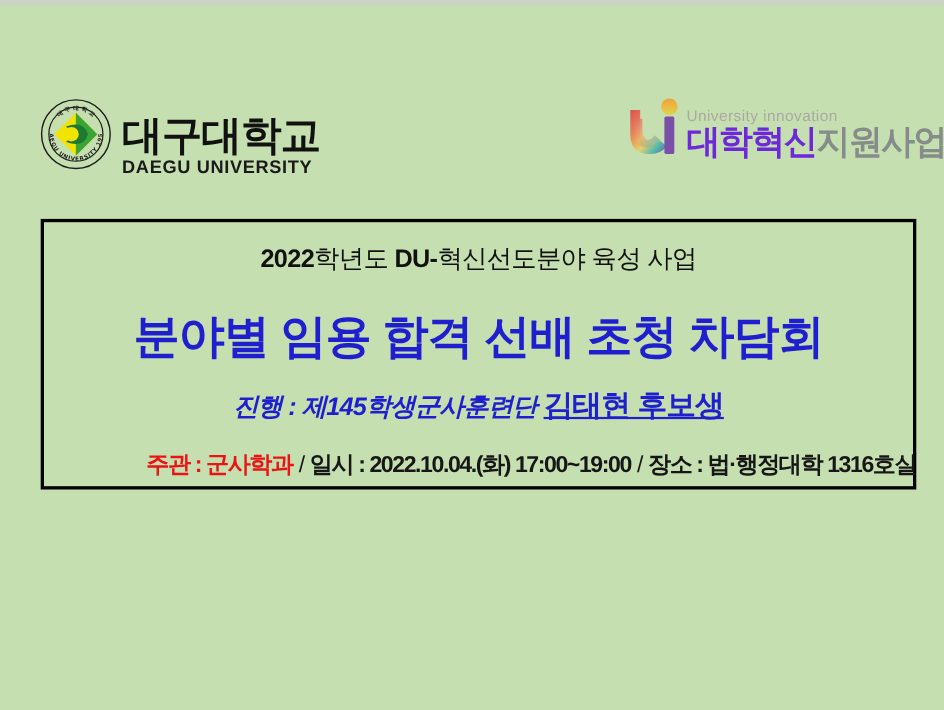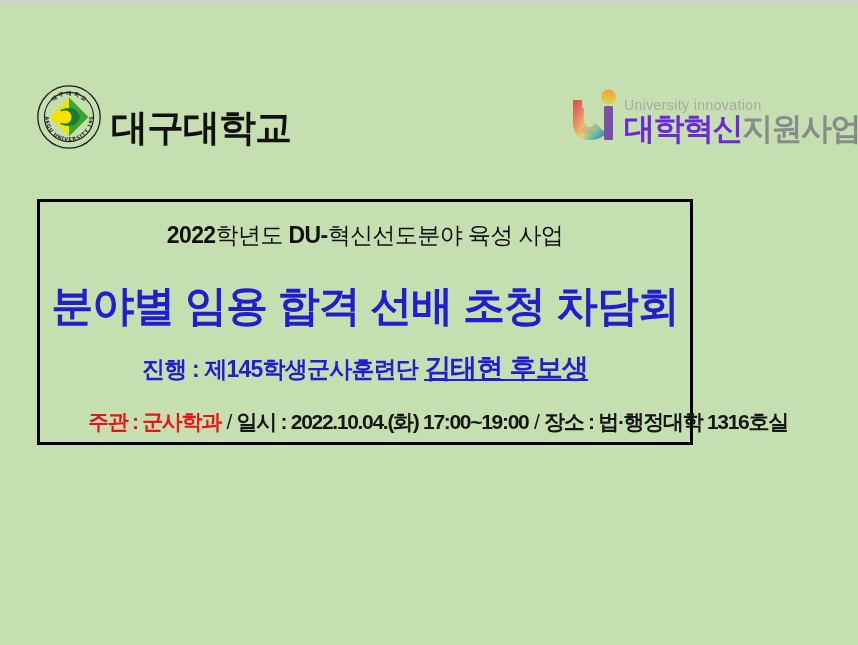--- a/index.html
+++ b/index.html
@@ -106,21 +106,21 @@
     white-space: nowrap;
   }
   .ui-ko .part-a { color: #6d28d9; }
   .ui-ko .part-b { color: #868c8a; }
 
   
   .notice-box {
     position: absolute;
     left: 37px;
     top: 199px;
-    width: 656px;
+    width: 796px;
     height: 246px;
     border: 3px solid #000000;
     box-sizing: border-box;
   }
   .notice-inner {
     position: relative;
     width: 100%;
     height: 100%;
   }
   .line {
@@ -144,21 +144,21 @@
     letter-spacing: -1px;
     text-align: center;
   }
   .line-host {
     top: 148px;
     font-size: 25px;
     font-weight: 700;
     color: #1f1fcf;
     letter-spacing: -0.8px;
   }
-  .line-host .small { font-size: 23px; }
+  .line-host .small { font-size: 23px; font-style: italic; }
   .line-host .name { font-size: 27px; text-decoration: underline; }
   .line-meta {
     top: 206px;
     font-size: 21px;
     font-weight: 700;
     color: #161616;
     letter-spacing: -1.3px;
     margin-left: 48px;
   }
   .line-meta .accent { color: #ea1414; }
@@ -189,20 +189,21 @@
         <text font-size="5.4" font-family="DejaVu Sans, sans-serif" fill="#1d1d1d" font-weight="bold">
           <textPath href="#arcTop" startOffset="50%" text-anchor="middle">대 구 대 학 교</textPath>
         </text>
         <text font-size="5" font-family="DejaVu Sans, sans-serif" fill="#1d1d1d" font-weight="bold" letter-spacing="0.7">
           <textPath href="#arcBot" startOffset="50%" text-anchor="middle">DAEGU UNIVERSITY 1956</textPath>
         </text>
       </svg>
     </div>
     <div class="du-wordmark">
       <div class="du-ko">대구대학교</div>
+      <div class="du-en">DAEGU UNIVERSITY</div>
     </div>
   </div>
 
   <div class="ui-logo">
     <div class="ui-mark">
       <svg width="52" height="58" viewBox="0 0 52 58" xmlns="http://www.w3.org/2000/svg">
         <defs>
           <linearGradient id="uGrad" x1="0" y1="0" x2="1" y2="1">
             <stop offset="0%" stop-color="#d94f4f"></stop>
             <stop offset="30%" stop-color="#e8845a"></stop>

